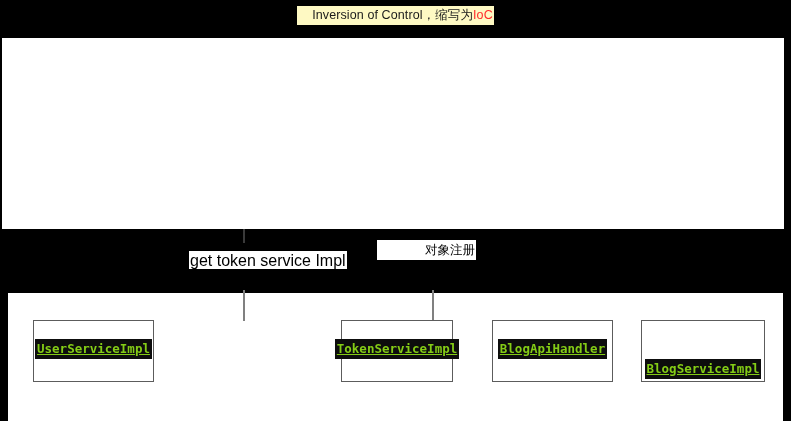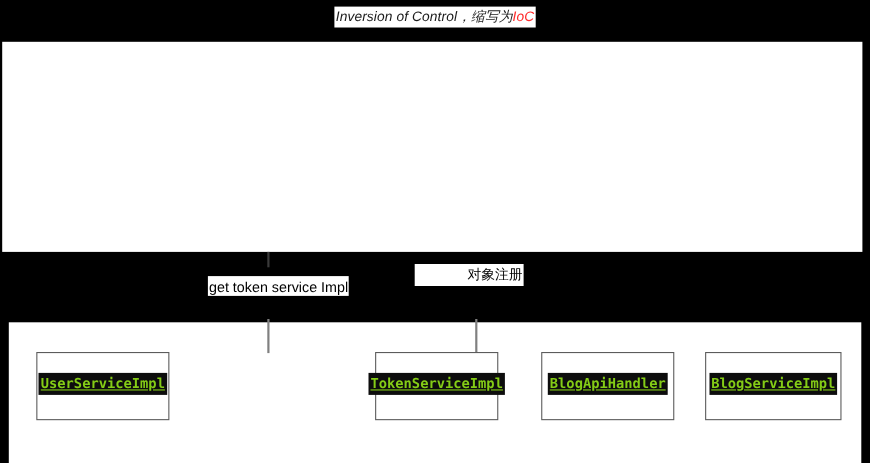--- a/index.html
+++ b/index.html
@@ -21,28 +21,27 @@
     position: absolute;
     left: 0;
     top: 4px;
     width: 791px;
     height: 22px;
     display: flex;
     align-items: center;
     justify-content: center;
   }
   .title-text {
-    background: #ffffff;
+    background: #fef9c3;
     color: #1a1a1a;
     font-size: 12.5px;
     line-height: 16px;
-    padding: 1px 1px 2px 1px;
+    padding: 1px 1px 2px 15px;
     white-space: nowrap;
     letter-spacing: 0.1px;
-    font-style: italic;
   }
   .title-accent {
     color: #ff2b2b;
   }
 
   
   .panel-top {
     position: absolute;
     left: 2px;
     top: 38px;
@@ -69,21 +68,21 @@
     position: absolute;
     width: 2px;
     background: #3a3a3a;
   }
 
   
   .edge-label {
     position: absolute;
     background: #ffffff;
     color: #000000;
-    font-size: 13px;
+    font-size: 16px;
     line-height: 17px;
     height: 18px;
     padding: 0 1px;
     white-space: nowrap;
     box-sizing: border-box;
     display: flex;
     align-items: center;
   }
   .edge-label.cjk {
     height: 20px;
@@ -147,17 +146,17 @@
 
 
   <div class="node" style="left:341px; width:112px;">
     <span class="node-label">TokenServiceImpl</span>
   </div>
 
   <div class="node" style="left:492px; width:121px;">
     <span class="node-label">BlogApiHandler</span>
   </div>
 
-  <div class="node" style="left:641px; width:124px;">
+  <div class="node" style="left:641px; width:124px;align-items:flex-end;">
     <span class="node-label">BlogServiceImpl</span>
   </div>
 
 </div>
 
 </body></html>

